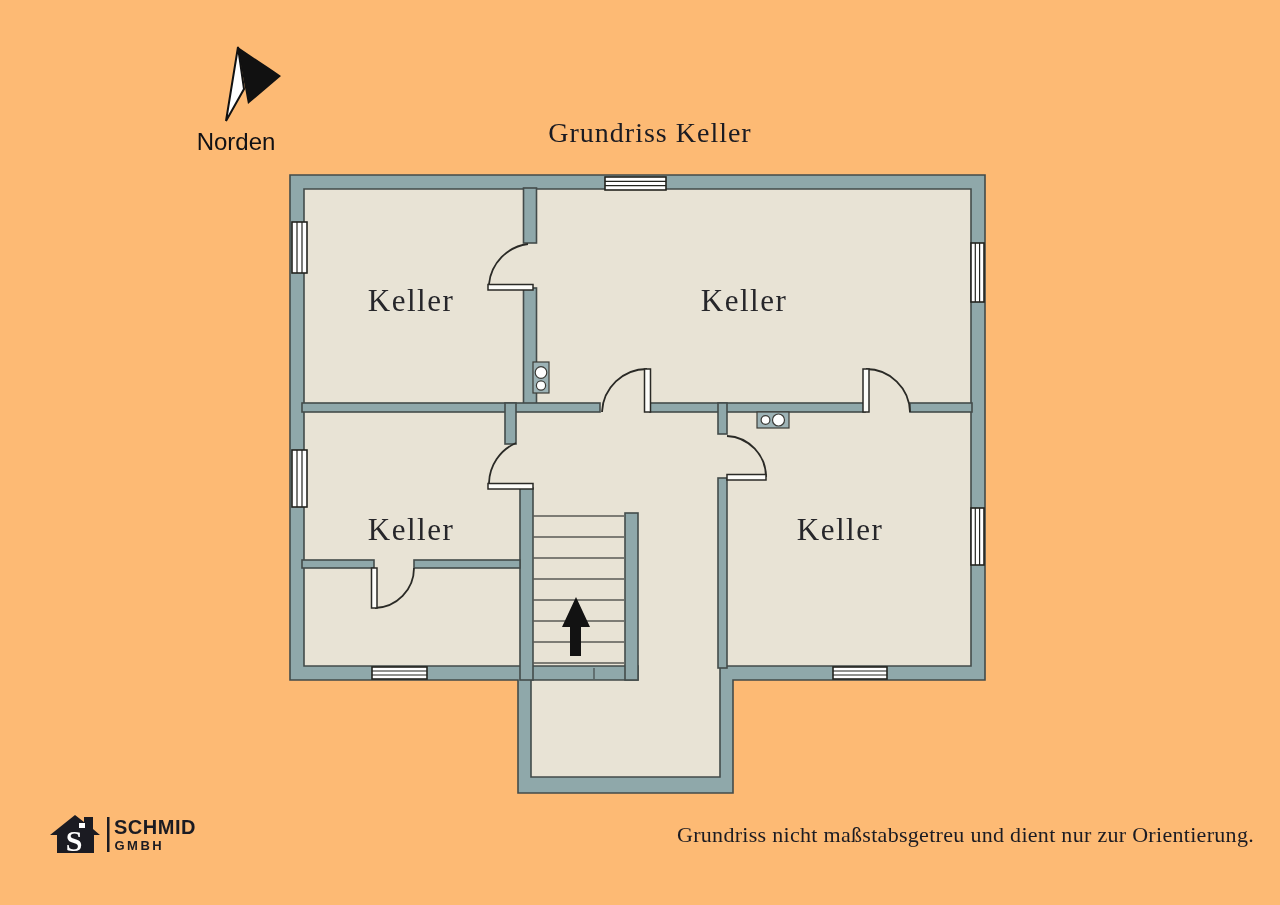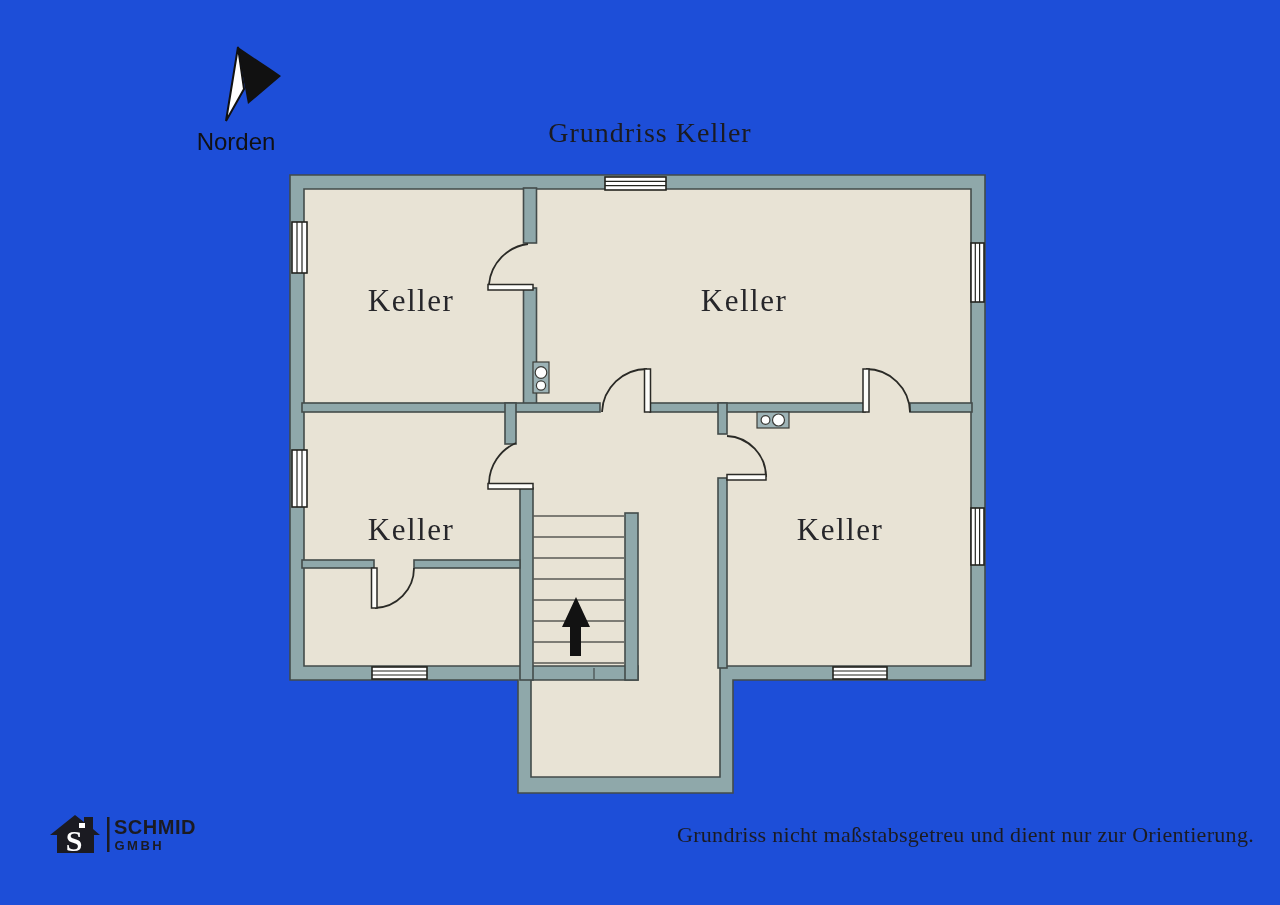--- a/index.html
+++ b/index.html
@@ -1,19 +1,19 @@
 <!DOCTYPE html>
 <html style="--wall: #8FA8AA; --floor: #E8E3D5; --outline: #434B4A; --ink: #1B1B22; --fixture: #9DB3B6;"><head>
 <meta charset="utf-8">
 <style>
   :root{
     --wall:#8FA8AA; --floor:#E8E3D5; --outline:#434B4A; --ink:#1B1B22; --fixture:#9DB3B6;
   }
   html,body{margin:0;padding:0;background:#fff;}
-  .page{position:relative;width:1280px;height:905px;background:#1d4ed8;overflow:hidden;
+  .page{position:relative;width:1280px;height:905px;background:#fdba74;overflow:hidden;
         font-family:"Liberation Serif", serif;}
   svg text{user-select:none;}
   .plan-title{font-family:"Liberation Serif",serif;font-size:28px;fill:var(--ink);letter-spacing:1px;}
   .room-label{font-family:"Liberation Serif",serif;font-size:31px;fill:#26262A;letter-spacing:1.5px;}
   .disclaimer{font-family:"Liberation Serif",serif;font-size:22px;fill:var(--ink);letter-spacing:.3px;}
   .norden-label{font-family:"Liberation Sans",sans-serif;font-size:24px;fill:#101014;}
   .logo-name{font-family:"Liberation Sans",sans-serif;font-size:20px;font-weight:bold;fill:var(--ink);letter-spacing:.5px;}
   .logo-suffix{font-family:"Liberation Sans",sans-serif;font-size:13px;font-weight:bold;fill:var(--ink);letter-spacing:2.5px;}
   .logo-s{font-family:"Liberation Serif",serif;font-size:30px;font-weight:bold;fill:#ffffff;}
   .wall{fill:var(--wall);stroke:var(--outline);stroke-width:1.6;}

